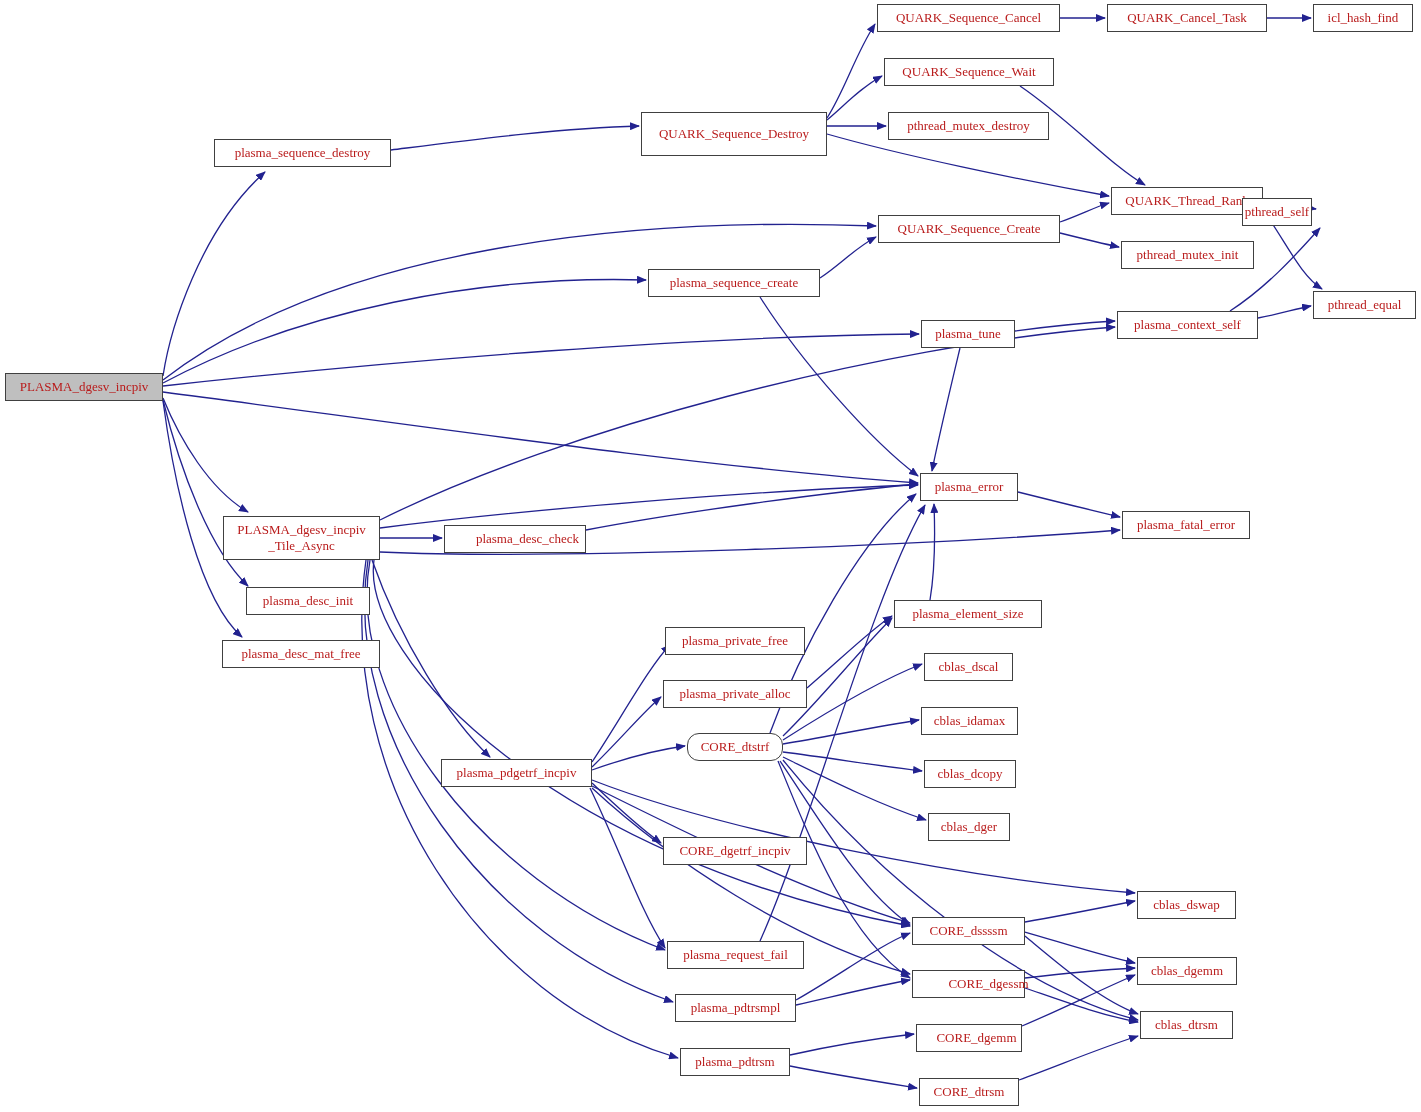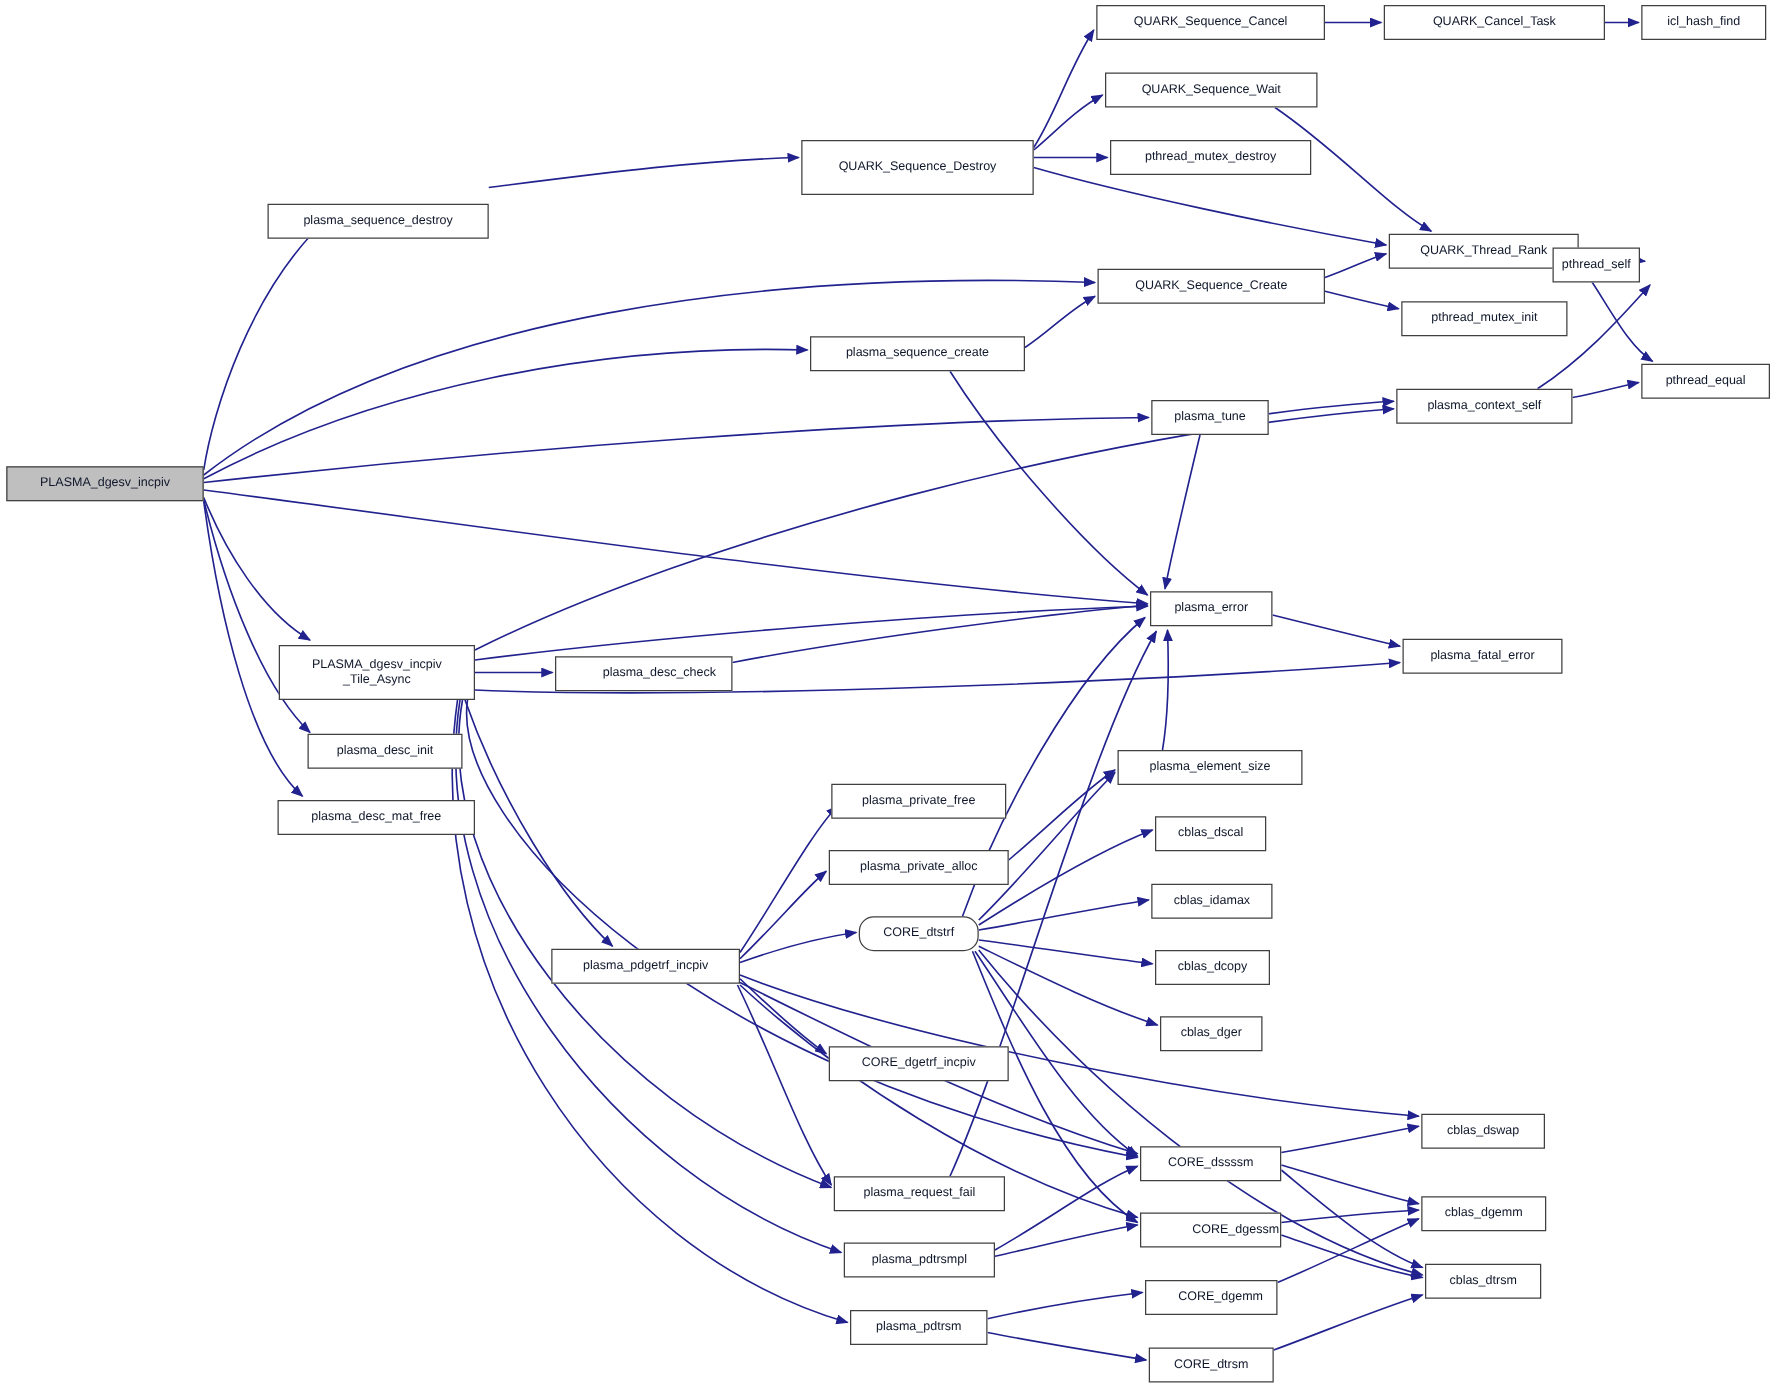--- a/index.html
+++ b/index.html
@@ -1,22 +1,22 @@
 <!DOCTYPE html>
 <html><head>
 <meta charset="utf-8">
 <style>
   html,body{margin:0;padding:0;background:#ffffff;}
   #canvas{position:relative;width:1421px;height:1112px;background:#ffffff;
           font-family:"Liberation Sans","DejaVu Sans",sans-serif;overflow:hidden;}
   svg#edges{position:absolute;left:0;top:0;width:1421px;height:1112px;}
   .node{position:absolute;box-sizing:border-box;border:1px solid #404040;
         background:#ffffff;display:flex;align-items:center;justify-content:center;
-        text-align:center;color:#0f172a;font-size:10px;line-height:1.15;
-        white-space:pre;letter-spacing:0px;}
+        text-align:center;color:#b91c1c;font-size:13px;line-height:1.15;
+        white-space:pre;letter-spacing:0px;font-family:Liberation Serif, serif;}
   .node.root{background:#bfbfbf;border:1px solid #404040;}
   .node.tall{line-height:1.2;}
 </style>
 </head>
 <body>
 
 <div id="canvas">
   <svg id="edges" viewBox="0 0 1421 1112" xmlns="http://www.w3.org/2000/svg">
     <defs>
       <marker id="ah" markerWidth="10" markerHeight="8" refX="9" refY="4" orient="auto" markerUnits="userSpaceOnUse">
@@ -89,24 +89,24 @@
         <path d="M796,1005 C840,995 880,985 910,980" fill="none" stroke="#22228f" stroke-width="1.3" marker-end="url(#ah)"></path>
         <path d="M790,1055 C830,1046 880,1038 914,1034" fill="none" stroke="#22228f" stroke-width="1.3" marker-end="url(#ah)"></path>
         <path d="M790,1066 C830,1074 880,1082 917,1088" fill="none" stroke="#22228f" stroke-width="1.3" marker-end="url(#ah)"></path>
         <path d="M1022,1026 C1060,1010 1100,990 1135,975" fill="none" stroke="#22228f" stroke-width="1.3" marker-end="url(#ah)"></path>
         <path d="M1019,1080 C1060,1065 1100,1048 1138,1036" fill="none" stroke="#22228f" stroke-width="1.3" marker-end="url(#ah)"></path>
         <path d="M592,780 C720,830 960,878 1135,893" fill="none" stroke="#22228f" stroke-width="1.3" marker-end="url(#ah)"></path>
       </g>
   </svg>
   <div id="node-layer">
       <div class="node root" style="left: 5px; top: 373px; width: 158px; height: 28px; background: rgb(191, 191, 191);">PLASMA_dgesv_incpiv</div>
-      <div class="node" style="left: 214px; top: 139px; width: 177px; height: 28px; margin-top: 24px;">plasma_sequence_destroy</div>
+      <div class="node" style="left: 214px; top: 139px; width: 177px; height: 28px;">plasma_sequence_destroy</div>
       <div class="node" style="left: 641px; top: 112px; width: 186px; height: 44px;">QUARK_Sequence_Destroy</div>
       <div class="node" style="left: 877px; top: 4px; width: 183px; height: 28px;">QUARK_Sequence_Cancel</div>
-      <div class="node" style="left: 1107px; top: 4px; width: 177px; height: 28px;">QUARK_Cancel_Task</div>
+      <div class="node" style="left: 1107px; top: 4px; width: 160px; height: 28px;">QUARK_Cancel_Task</div>
       <div class="node" style="left: 1313px; top: 4px; width: 100px; height: 28px;">icl_hash_find</div>
       <div class="node" style="left: 884px; top: 58px; width: 170px; height: 28px;">QUARK_Sequence_Wait</div>
       <div class="node" style="left: 888px; top: 112px; width: 161px; height: 28px;">pthread_mutex_destroy</div>
       <div class="node" style="left: 1111px; top: 187px; width: 152px; height: 28px;">QUARK_Thread_Rank</div>
       <div class="node" style="left: 1242px; top: 198px; width: 70px; height: 28px;">pthread_self</div>
       <div class="node" style="left: 1313px; top: 291px; width: 103px; height: 28px;">pthread_equal</div>
       <div class="node" style="left: 878px; top: 215px; width: 182px; height: 28px;">QUARK_Sequence_Create</div>
       <div class="node" style="left: 1121px; top: 241px; width: 133px; height: 28px;">pthread_mutex_init</div>
       <div class="node" style="left: 648px; top: 269px; width: 172px; height: 28px;">plasma_sequence_create</div>
       <div class="node" style="left: 921px; top: 320px; width: 94px; height: 28px;">plasma_tune</div>

